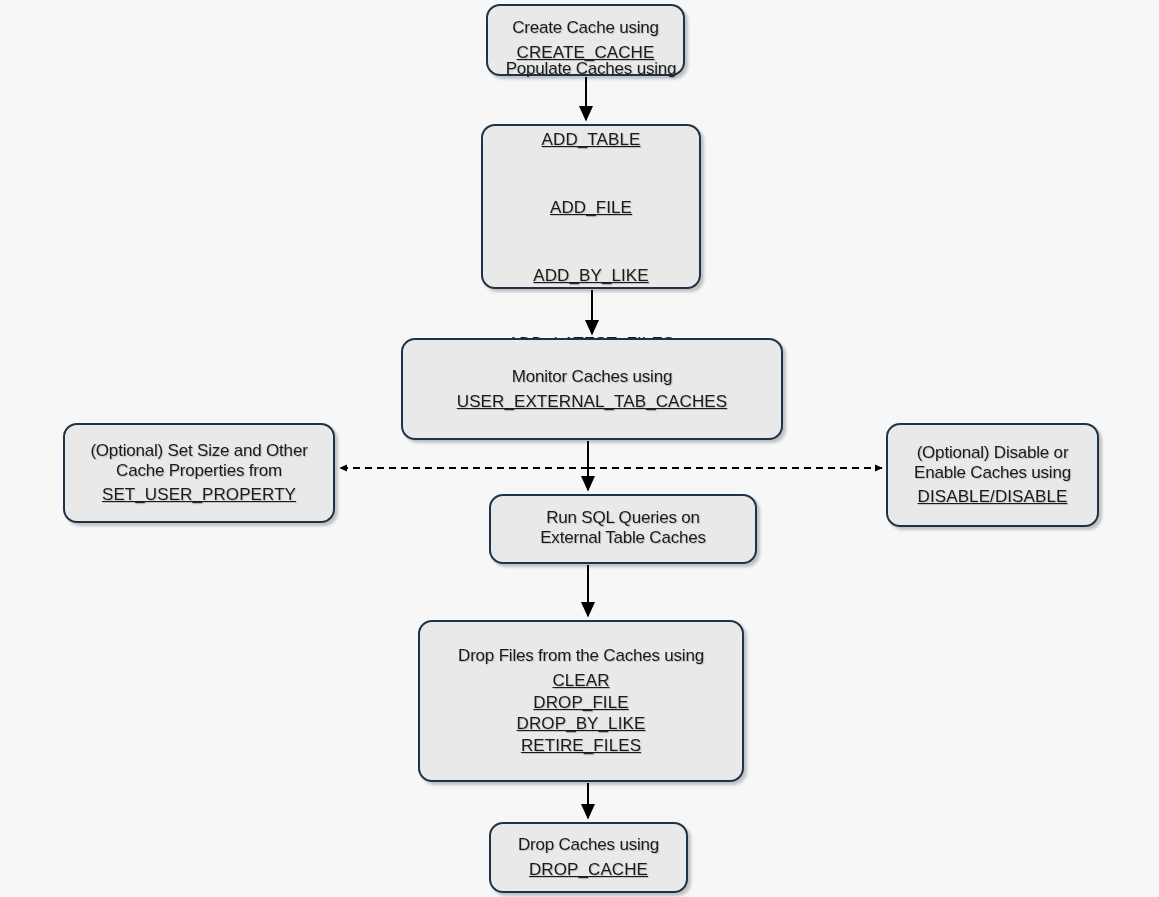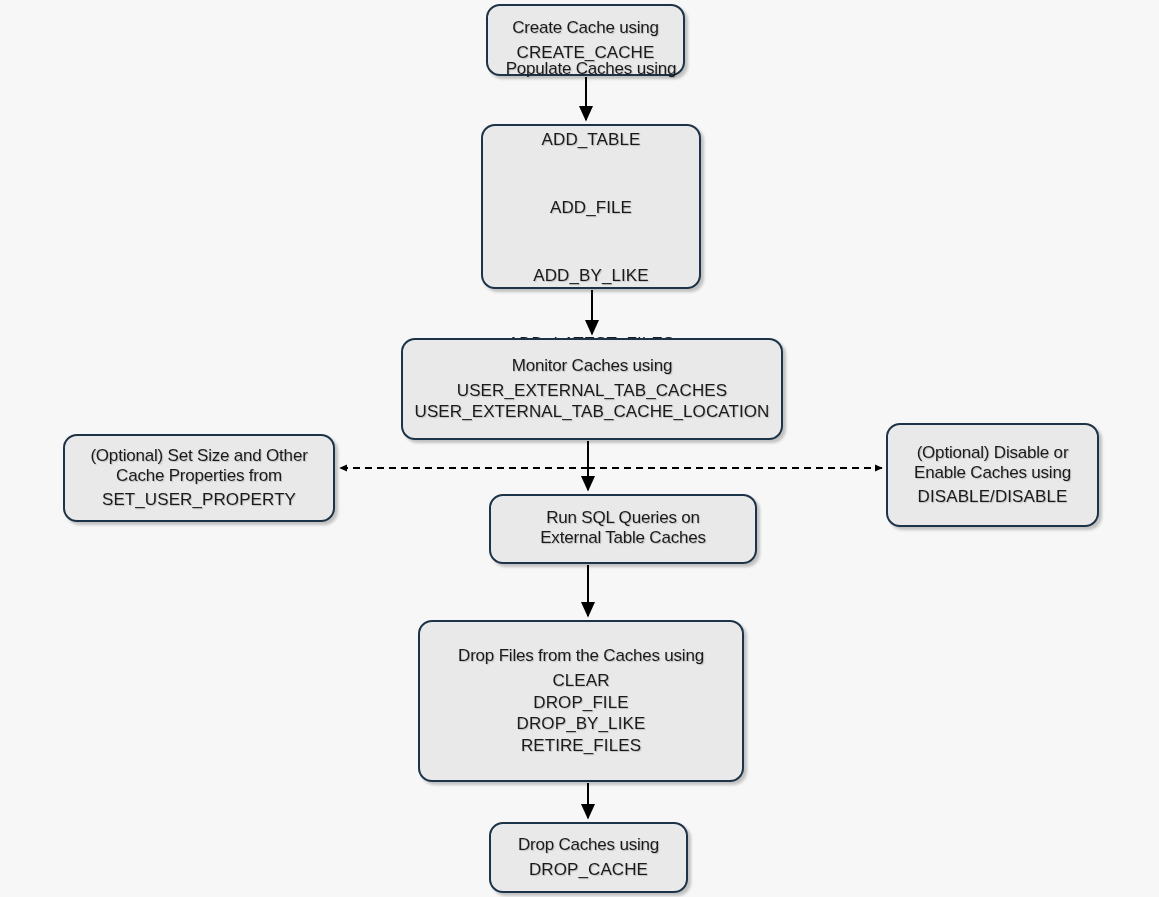--- a/index.html
+++ b/index.html
@@ -50,28 +50,29 @@
   }
   .line.head {
     font-size: 17px;
     letter-spacing: -0.2px;
     padding-bottom: 2px;
   }
   .line.mono {
     font-size: 17px;
     letter-spacing: 0.1px;
     padding-top: 5px;
+    text-decoration: underline;
   }
   .line.mono.tight { padding-top: 4px; }
 
   
   #node-create        { left: 486px; top: 4px;   width: 199px; height: 72px; }
   #node-populate      { left: 481px; top: 124px; width: 220px; height: 165px; gap: 46px; }
   #node-monitor       { left: 401px; top: 338px; width: 382px; height: 102px; }
-  #node-optional-left { left: 63px;  top: 434px; width: 272px; height: 88px; }
+  #node-optional-left { left: 63px;  top: 423px; width: 272px; height: 100px; }
   #node-optional-right{ left: 886px; top: 423px; width: 213px; height: 104px; }
   #node-runsql        { left: 453px; top: 494px; width: 268px; height: 70px; margin-left: 36px; }
   #node-dropfiles     { left: 418px; top: 620px; width: 326px; height: 162px; }
   #node-dropcaches    { left: 489px; top: 822px; width: 199px; height: 71px; }
 </style>
 </head>
 <body>
 
 <div id="canvas">
 
@@ -109,21 +110,20 @@
     <span class="line head">Populate Caches using</span>
     <span class="line mono">ADD_TABLE</span>
     <span class="line mono tight">ADD_FILE</span>
     <span class="line mono tight">ADD_BY_LIKE</span>
     <span class="line mono tight">ADD_LATEST_FILES</span>
   </div>
 
   <div class="node" id="node-monitor">
     <span class="line head">Monitor Caches using</span>
     <span class="line mono">USER_EXTERNAL_TAB_CACHES</span>
-    <span class="line mono tight">USER_EXTERNAL_TAB_CACHE_LOCATION</span>
   </div>
 
   <div class="node" id="node-optional-left">
     <span class="line head">(Optional) Set Size and Other</span>
     <span class="line head">Cache Properties from</span>
     <span class="line mono">SET_USER_PROPERTY</span>
   </div>
 
   <div class="node" id="node-optional-right">
     <span class="line head">(Optional) Disable or</span>

